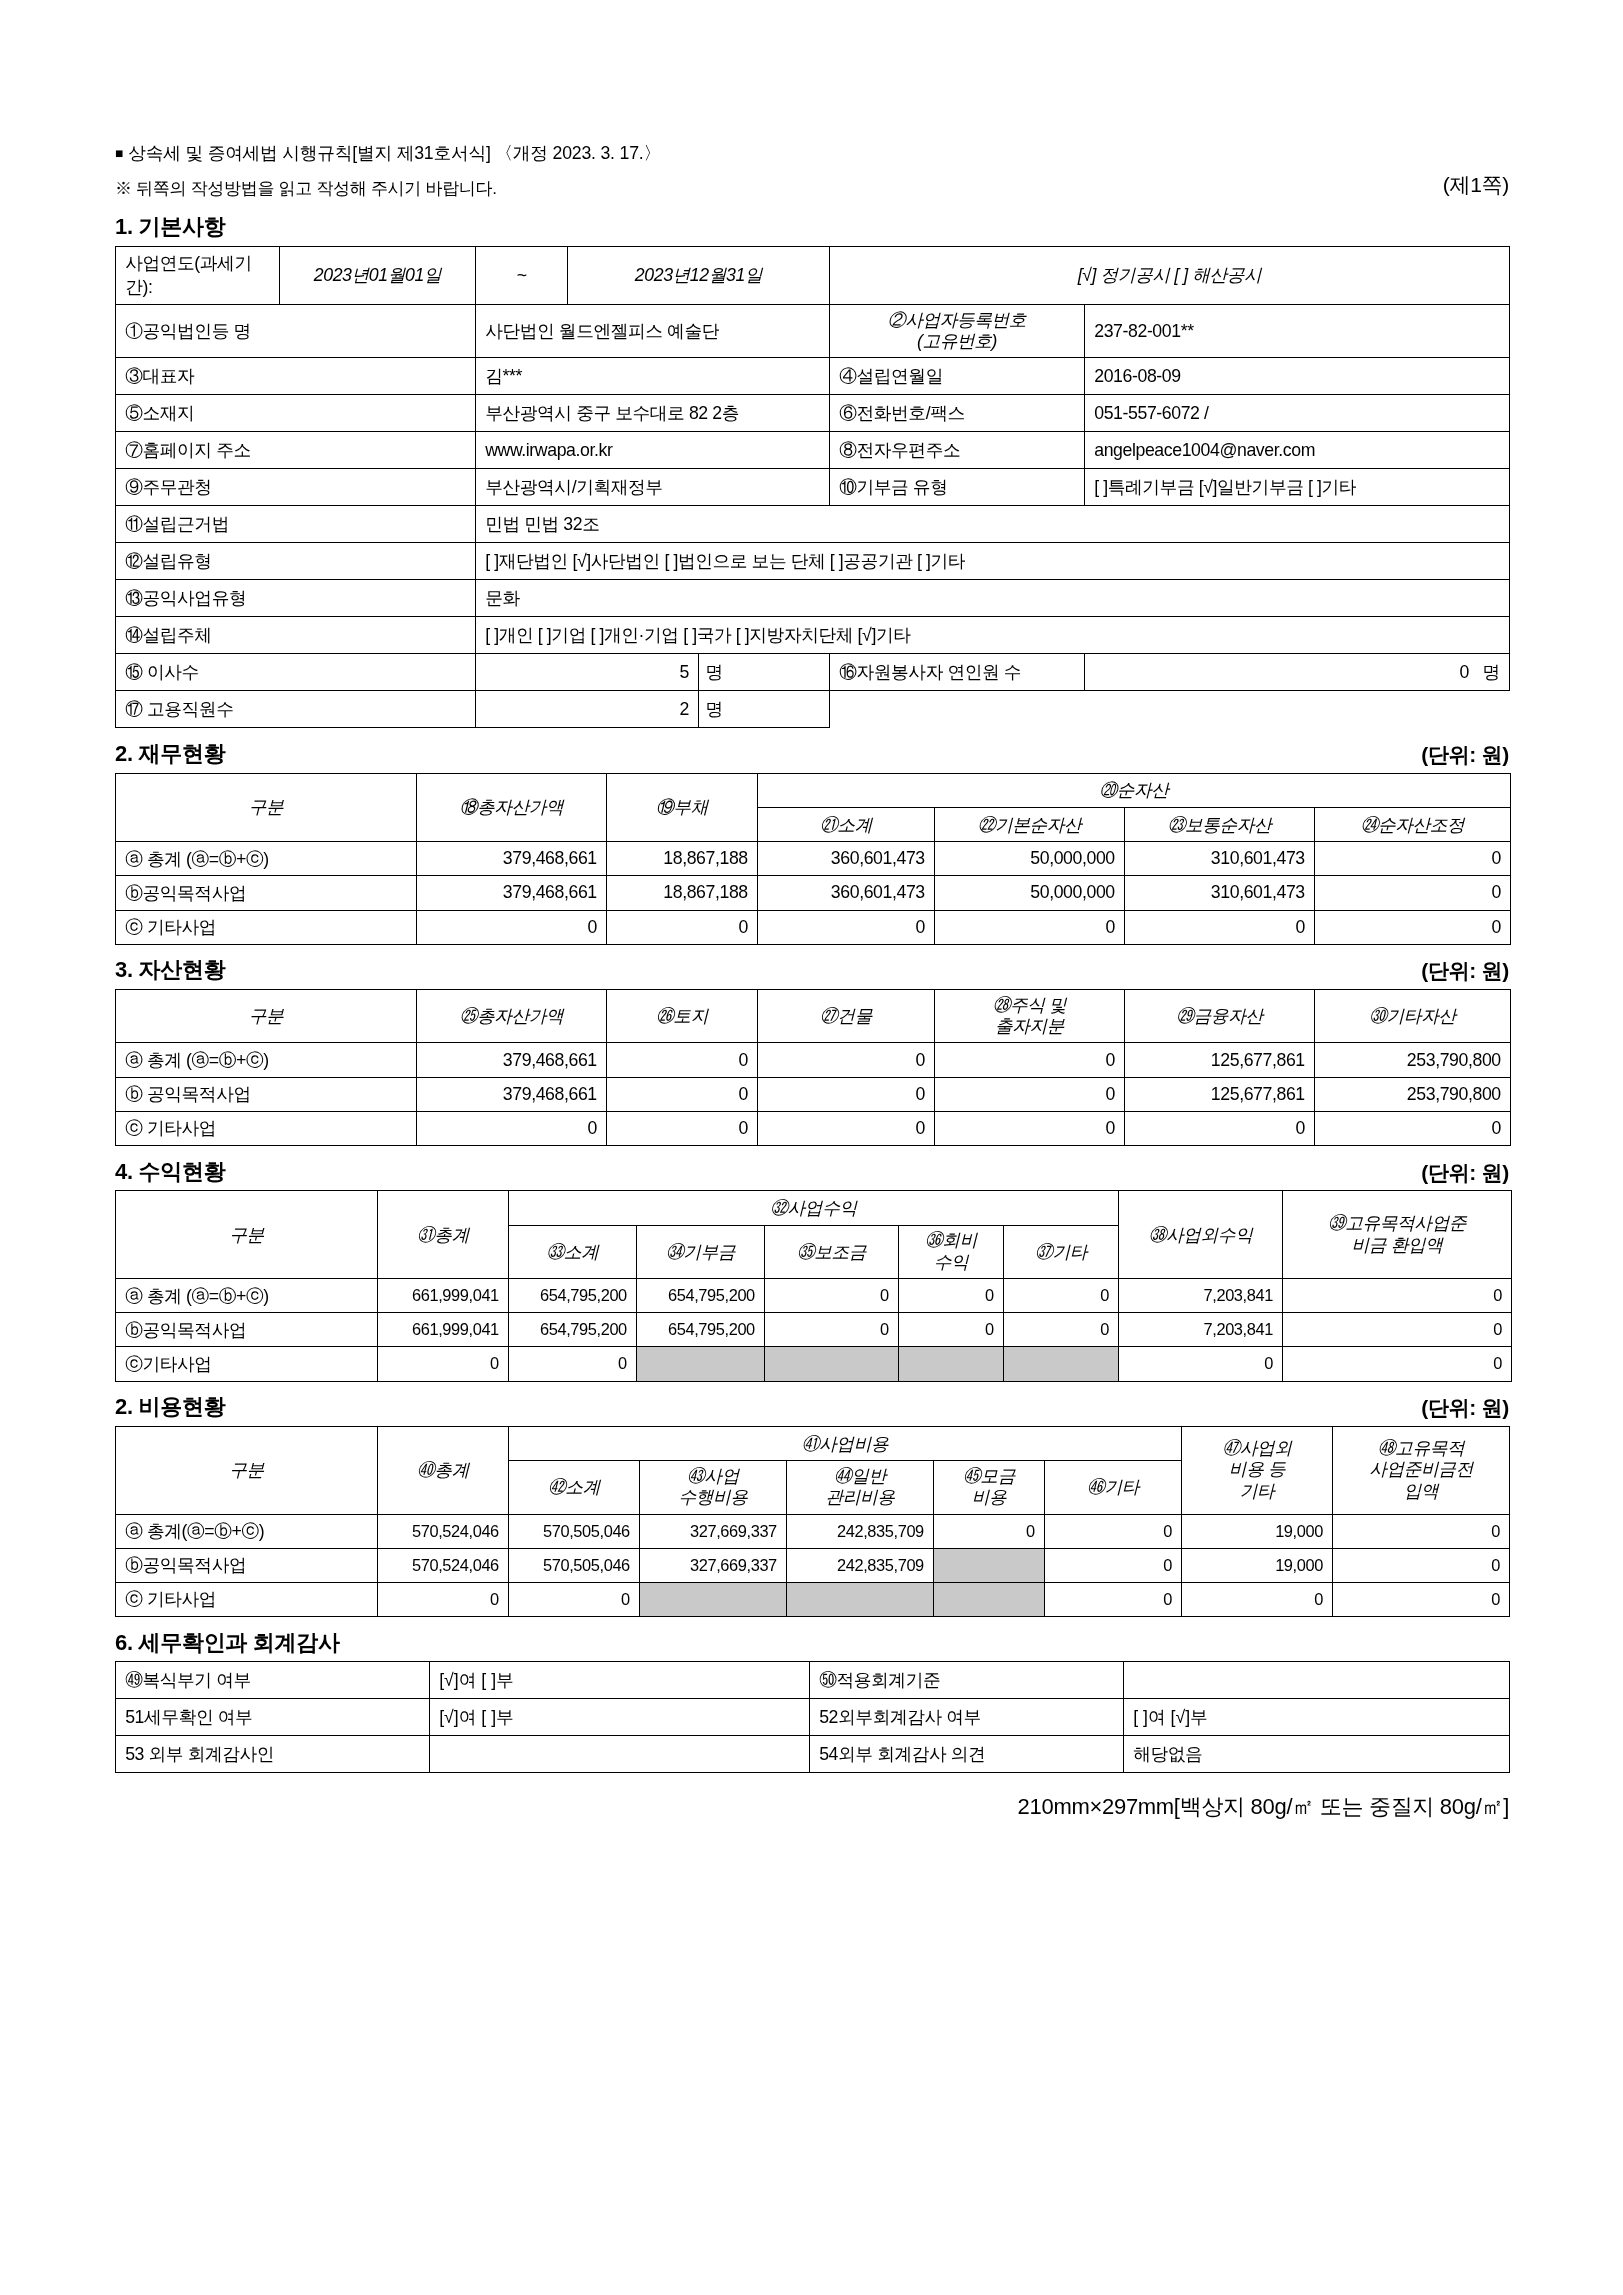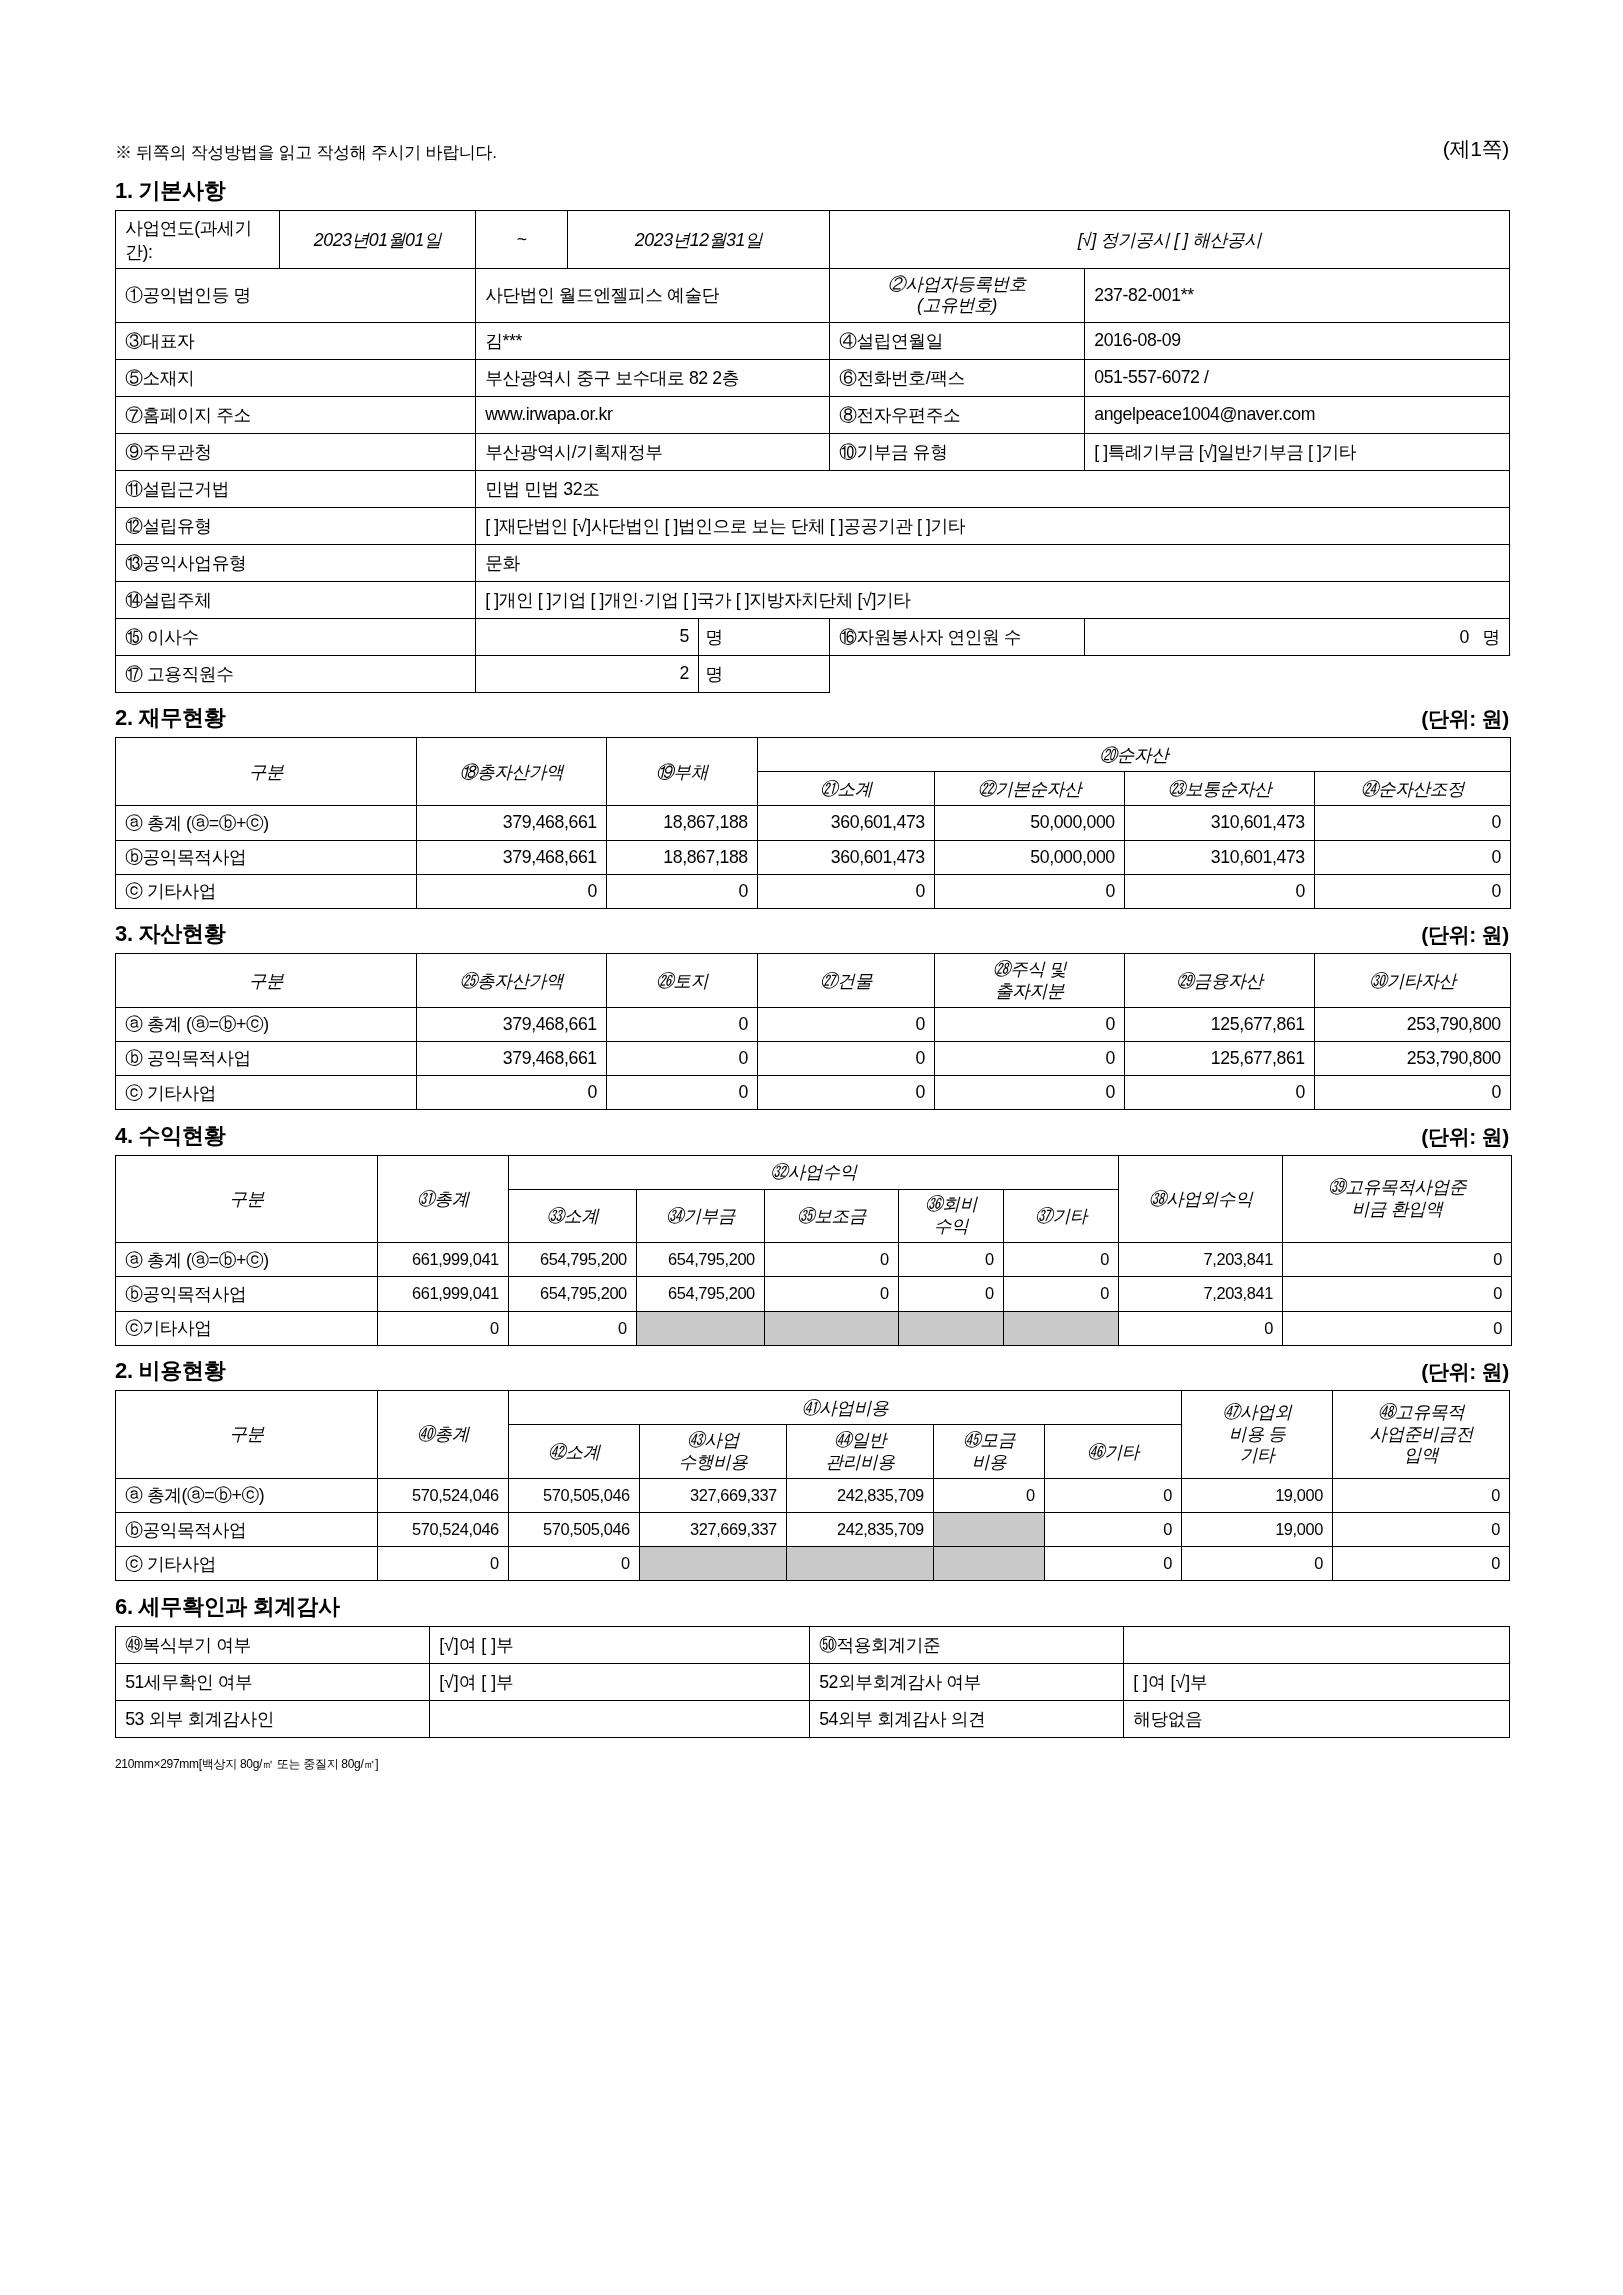--- a/index.html
+++ b/index.html
@@ -82,35 +82,39 @@
     height: 30px;
     box-sizing: border-box;
   }
   .lbl { padding-left: 9.2px; }
   .c { text-align: center; font-style: italic; }
   .r { text-align: right; padding-right: 9.2px; }
   .l { text-align: left; }
   .shade { background: #c9c9c9; }
   .small { font-size: 16.4px; }
   .footer-note {
-    font-size: 12px;
+    text-align: right;
+    font-size: 22px;
     margin-top: 18.3px;
     letter-spacing: -0.3px;
   }
   .hdr-row td { text-align: center; }
   .two-line { line-height: 1.22; }
   .basic-table td { height: 37px; }
   .tick { letter-spacing: 0px; }
 </style>
 </head>
 <body>
 
 <div class="page">
   <div class="inner">
 
+    <div class="law-ref">
+      <span class="sq">■</span><span>상속세 및 증여세법 시행규칙[별지 제31호서식] 〈개정 2023. 3. 17.〉</span>
+    </div>
 
 
     <div class="notes">
       <div>※ 뒤쪽의 작성방법을 읽고 작성해 주시기 바랍니다.</div>
       <div class="page-no">(제1쪽)</div>
     </div>
 
     <div class="section-head">
       <span>1. 기본사항</span>
     </div>

